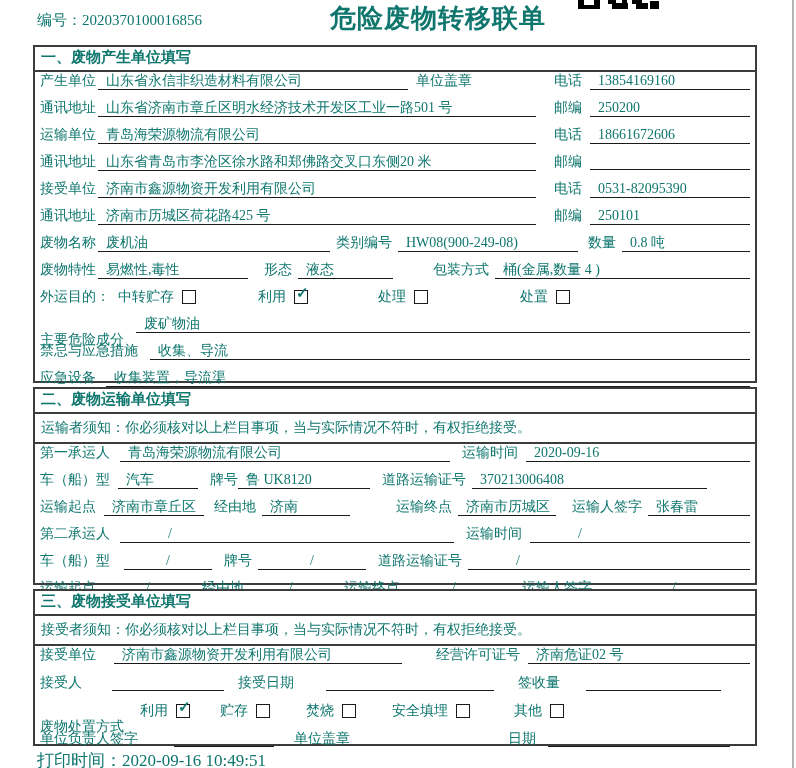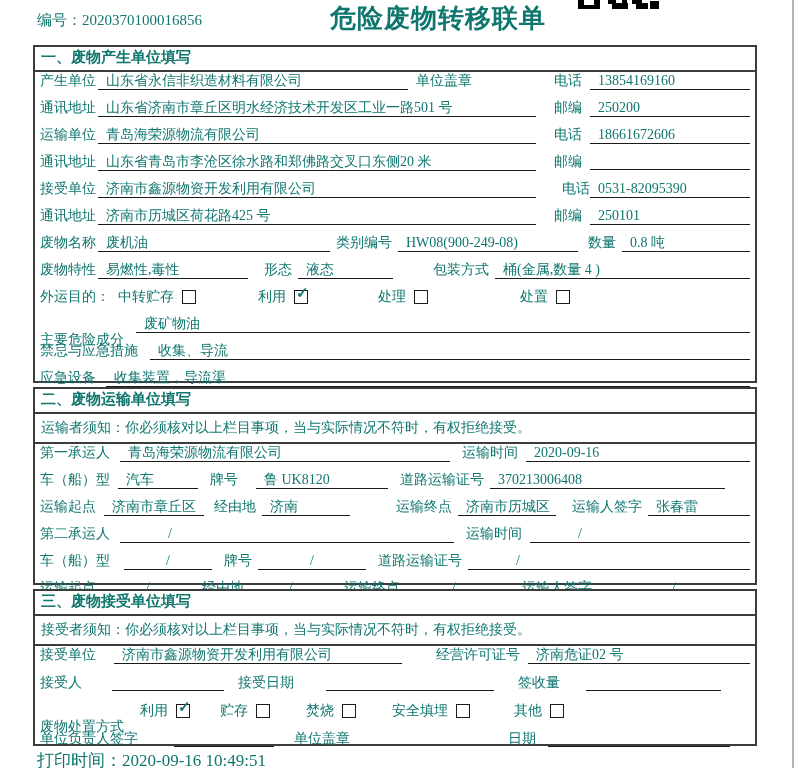--- a/index.html
+++ b/index.html
@@ -88,21 +88,21 @@
       <span class="sp"></span>
       <span class="lbl">邮编</span>
       <span class="u" style="width:160px;margin-left:8px"></span>
     </div>
 
     <div class="row">
       <span class="lbl lw4">接受单位</span>
       <span class="u" style="width:438px">济南市鑫源物资开发利用有限公司</span>
       <span class="sp"></span>
       <span class="lbl">电话</span>
-      <span class="u" style="width:160px;">0531-82095390</span>
+      <span class="u" style="width:160px;margin-left:8px">0531-82095390</span>
     </div>
 
     <div class="row">
       <span class="lbl lw4">通讯地址</span>
       <span class="u" style="width:438px">济南市历城区荷花路425 号</span>
       <span class="sp"></span>
       <span class="lbl">邮编</span>
       <span class="u" style="width:160px;margin-left:8px">250101</span>
     </div>
 
@@ -185,21 +185,21 @@
       <span class="lbl lw5">第一承运人</span>
       <span class="u" style="width:330px;margin-left:6px">青岛海荣源物流有限公司</span>
       <span class="lbl" style="margin-left:12px">运输时间</span>
       <span class="u grow" style="margin-left:8px">2020-09-16</span>
     </div>
 
     <div class="row">
       <span class="lbl" style="width:78px">车（船）型</span>
       <span class="u" style="width:80px;">汽车</span>
       <span class="lbl" style="margin-left:12px">牌号</span>
-      <span class="u" style="width:132px;margin-left:18px">鲁 UK8120</span>
+      <span class="u" style="width:132px;margin-left:0">鲁 UK8120</span>
       <span class="lbl" style="margin-left:12px">道路运输证号</span>
       <span class="u" style="width:235px;margin-left:6px">370213006408</span>
     </div>
 
     <div class="row">
       <span class="lbl lw4">运输起点</span>
       <span class="u" style="width:100px;margin-left:6px">济南市章丘区</span>
       <span class="lbl" style="margin-left:10px">经由地</span>
       <span class="u" style="width:88px;margin-left:6px">济南</span>
       <span class="lbl" style="margin-left:46px">运输终点</span>

